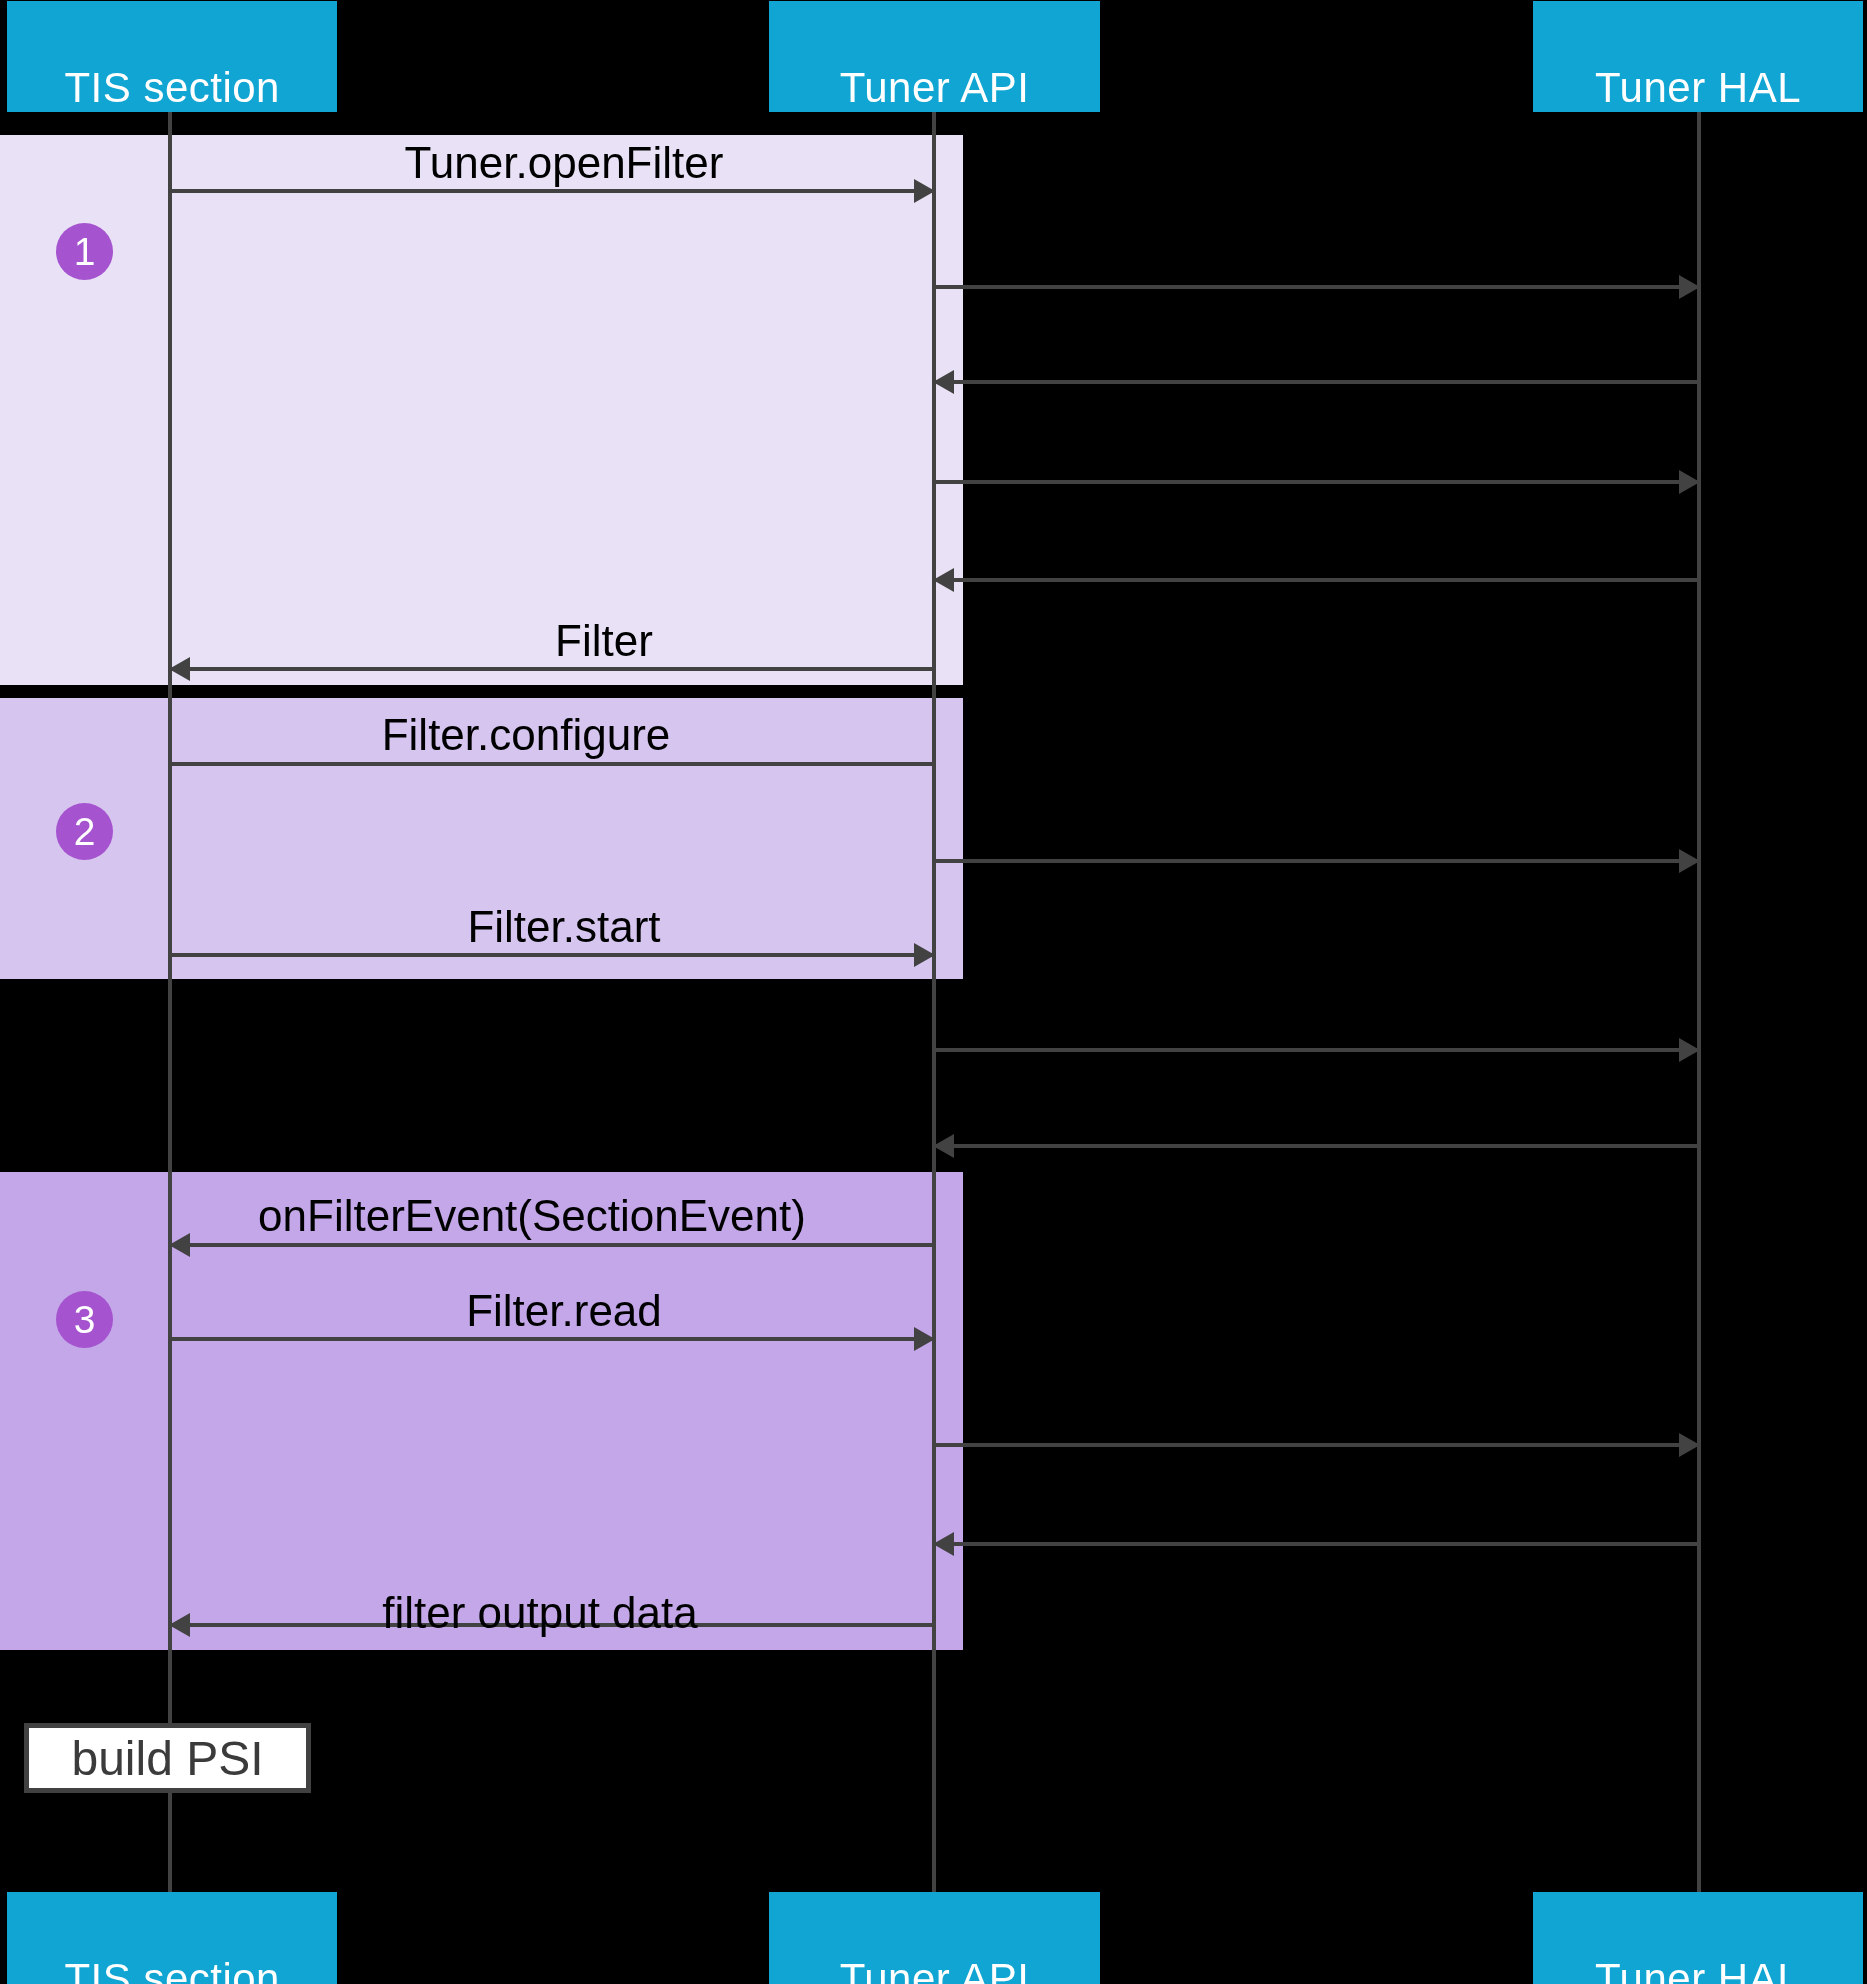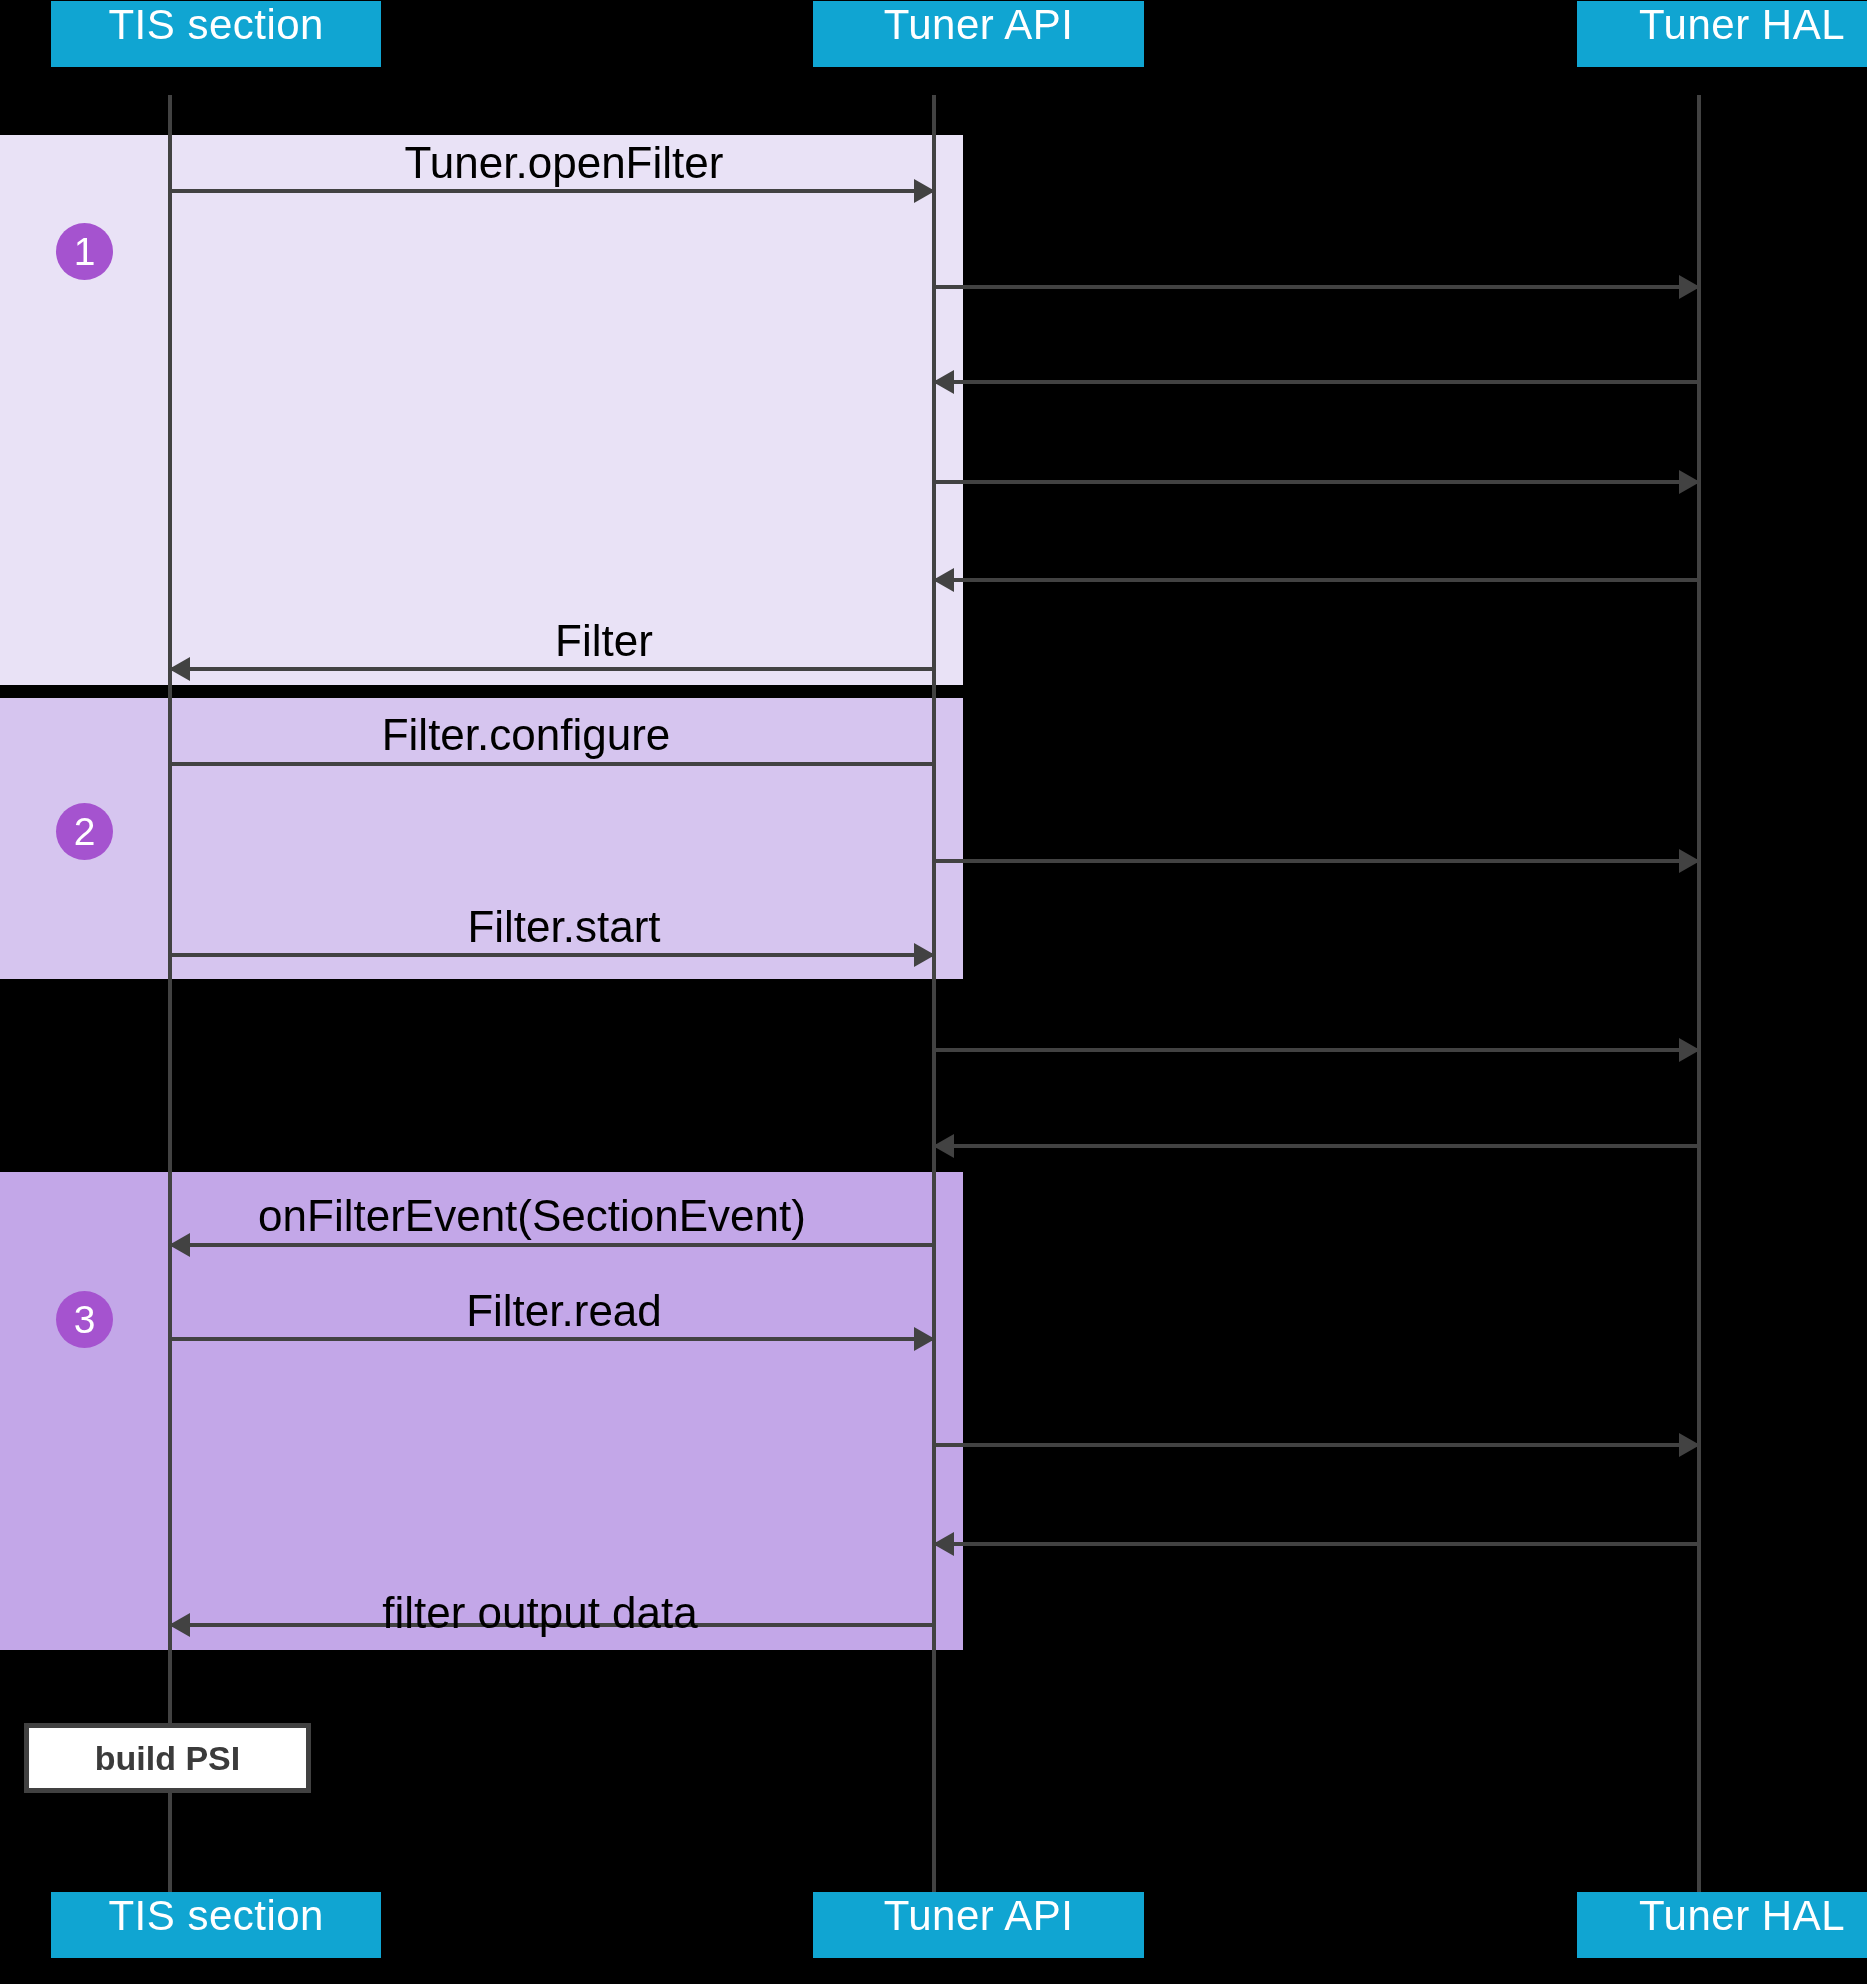--- a/index.html
+++ b/index.html
@@ -1,23 +1,23 @@
 <!DOCTYPE html>
 <html style="font-size:7.7px"><head>
 <meta charset="utf-8">
 <style>
   html,body{margin:0;padding:0;}
   body{
     width:1867px;height:1985px;position:relative;overflow:hidden;
     background:#000;font-family:"Liberation Sans", sans-serif;
   }
   .header-box{
-    position:absolute;height:66px;z-index:6;
-    display:flex;align-items:flex-start;justify-content:center;
-    color:#fff;font-size:42px;letter-spacing:0.5px;margin-left:44px;
+    position:absolute;height:111px;z-index:6;
+    display:flex;align-items:flex-end;justify-content:center;
+    color:#fff;font-size:42px;letter-spacing:0.5px;
   }
   .section-box{position:absolute;left:0;width:963px;z-index:1;}
   .lifeline{position:absolute;top:95px;height:1797px;width:3.8px;z-index:2;}
   .num-circle{
     position:absolute;width:57px;height:57px;border-radius:50%;z-index:4;
     display:flex;align-items:center;justify-content:center;
     color:#fff;font-size:39px;
   }
   .arrow-line{position:absolute;height:3.8px;z-index:3;}
   .head-right{
@@ -29,21 +29,21 @@
     width:0;height:0;border-top:12.4px solid transparent;border-bottom:12.4px solid transparent;
   }
   .msg-label{
     position:absolute;height:50px;line-height:50px;z-index:3;
     text-align:center;font-size:44px;color:#000;white-space:nowrap;padding-left:12px;
   }
   .note-box{
     position:absolute;left:24px;top:1723px;width:287px;height:70px;z-index:5;
     background:#ffffff;border:5.7px solid #414141;box-sizing:border-box;
     display:flex;align-items:center;justify-content:center;
-    font-size:34px;color:#3b3b3b;font-weight:bold;
+    font-size:48px;color:#3b3b3b;
   }
 </style>
 </head>
 <body style="background: rgb(0, 0, 0);">
 
 <div class="section-box" style="top: 135px; height: 550px; background: rgb(233, 226, 246);"></div>
 <div class="section-box" style="top: 698px; height: 281px; background: rgb(214, 197, 239);"></div>
 <div class="section-box" style="top: 1172px; height: 478px; background: rgb(195, 167, 232);"></div>
 
 <div class="lifeline" style="left: 168px; background: rgb(66, 66, 66);"></div>

